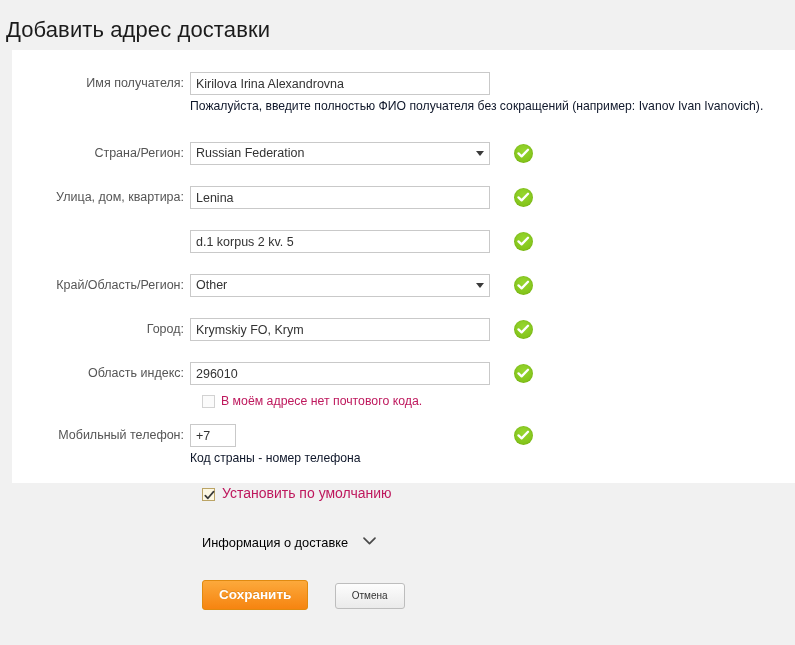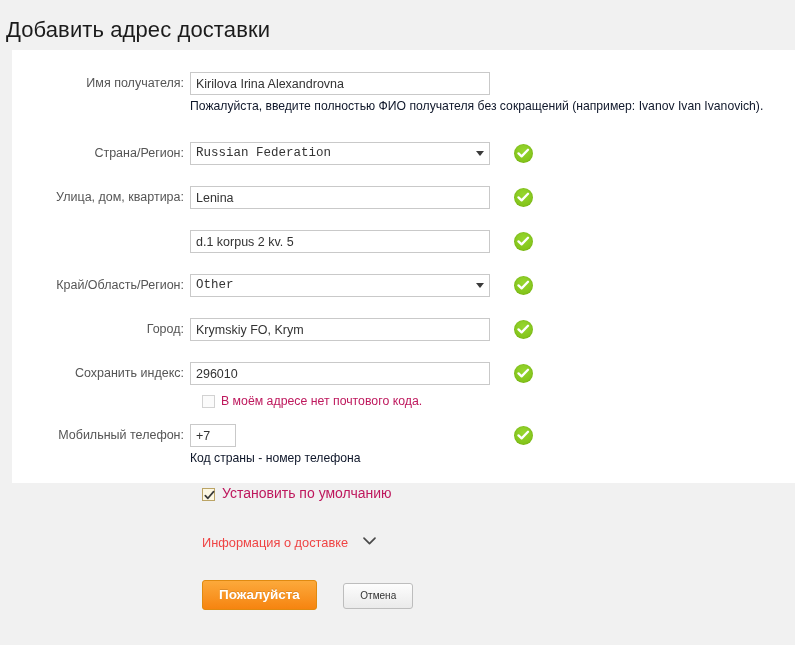--- a/index.html
+++ b/index.html
@@ -49,21 +49,21 @@
     border: 1px solid #c9c9c9;
     background: #ffffff;
     font-family: "Liberation Sans", sans-serif;
     font-size: 12.5px; color: #333333;
     padding: 0 5px; line-height: 21px;
     outline: none; border-radius: 0;
     display: block;
   }
 
   .selwrap { position: relative; width: 300px; height: 23px; }
-  .selwrap .fakeinput { width: 300px; padding-right: 20px; font-family: Liberation Mono, monospace; }
+  .selwrap .fakeinput { width: 300px; padding-right: 20px; }
   .selwrap .fakeinput span { display: block; line-height: 21px; }
   .caret {
     position: absolute; right: 6px; top: 9px;
     width: 0; height: 0;
     border-left: 4px solid transparent;
     border-right: 4px solid transparent;
     border-top: 5px solid #3a3a3a;
   }
 
   .hint {
@@ -99,21 +99,21 @@
   .cbtext-on { font-size: 14px; color: #be185d; margin-left: 7px; }
 
   
   .phonegroup { position: relative; width: 300px; height: 23px; }
   .phonegroup input.cc { position: absolute; left: 0; top: 0; width: 46px; }
   .phonegroup input.pn { position: absolute; left: 52px; top: 0; width: 248px; }
 
   
   .disclose {
     position: absolute; left: 190px;
-    font-size: 12.8px; color: #ef4444; white-space: nowrap;
+    font-size: 12.8px; color: #000000; white-space: nowrap;
   }
   .disclose .chev { display: inline-block; margin-left: 10px; vertical-align: 1px; }
 
   
   .btnrow { position: absolute; left: 190px; }
   .btn-save {
     display: inline-block; border: 1px solid #e08a10;
     background: #f79520;
     background-image: linear-gradient(to bottom, #fca93b 0%, #f68410 100%);
     color: #ffffff; font-size: 13.5px; font-weight: bold;
@@ -215,21 +215,21 @@
           <input class="tf" type="text" value="Krymskiy FO, Krym" style="">
         </div>
         <div class="check">
           <svg width="13" height="11" viewBox="0 0 13 11">
               <path d="M1.5 5.4 L4.6 8.4 L11 1.8" stroke="#ffffff" stroke-width="2.3" fill="none" stroke-linecap="round" stroke-linejoin="round"></path>
             </svg>
         </div>
       </div>
 
       <div class="row" style="top:312px;">
-        <div class="lbl">Сохранить индекс:</div>
+        <div class="lbl">Область индекс:</div>
         <div class="ctrl">
           <input class="tf" type="text" value="296010" style="">
         </div>
         <div class="check">
           <svg width="13" height="11" viewBox="0 0 13 11">
               <path d="M1.5 5.4 L4.6 8.4 L11 1.8" stroke="#ffffff" stroke-width="2.3" fill="none" stroke-linecap="round" stroke-linejoin="round"></path>
             </svg>
         </div>
         <div class="cbrow" style="top:29px;">
           <span class="cbox-off"></span><span class="cbtext-off">В моём адресе нет почтового кода.</span>
@@ -267,20 +267,20 @@
           <span class="chev">
             <svg width="15" height="10" viewBox="0 0 15 10">
                 <path d="M2 2.2 L7.5 7.6 L13 2.2" stroke="#4a4a4a" stroke-width="1.7" fill="none" stroke-linecap="round" stroke-linejoin="round"></path>
               </svg>
           </span>
         </div>
       </div>
 
       <div class="row" style="top:530px;">
         <div class="btnrow" style="top:0;">
-          <button class="btn-save" type="button">Пожалуйста</button>
+          <button class="btn-save" type="button">Сохранить</button>
           <button class="btn-cancel" type="button">Отмена</button>
         </div>
       </div>
 
     </div>
   </div>
 </div>
 
 </body></html>

